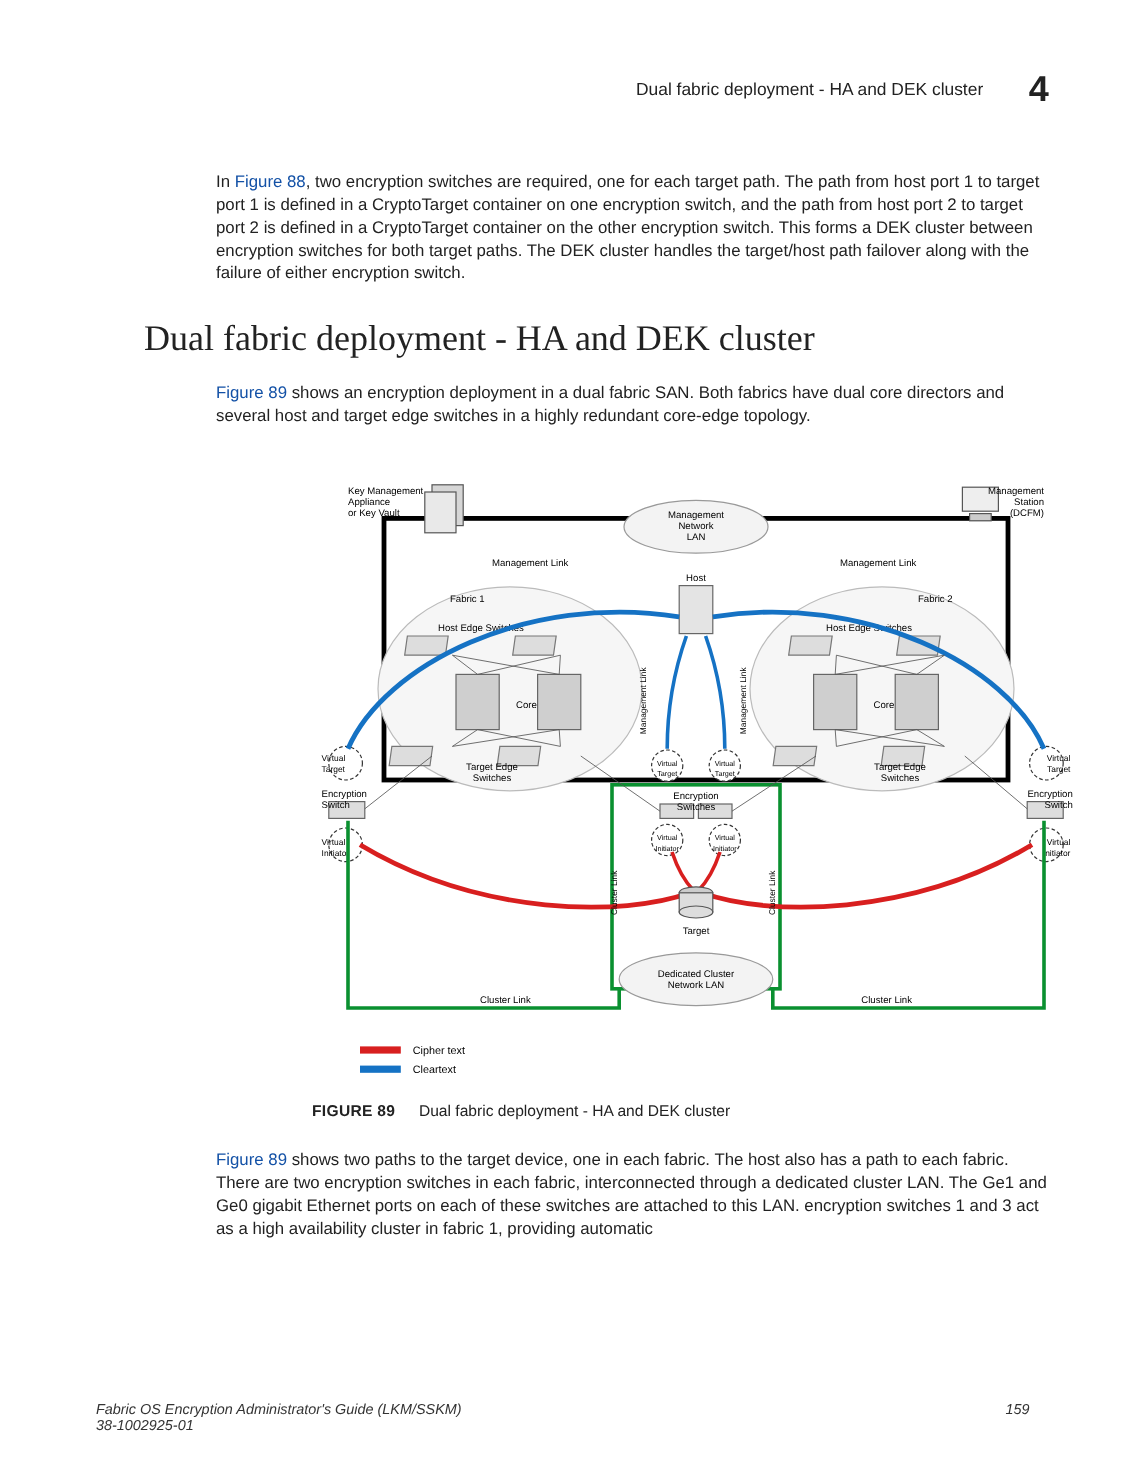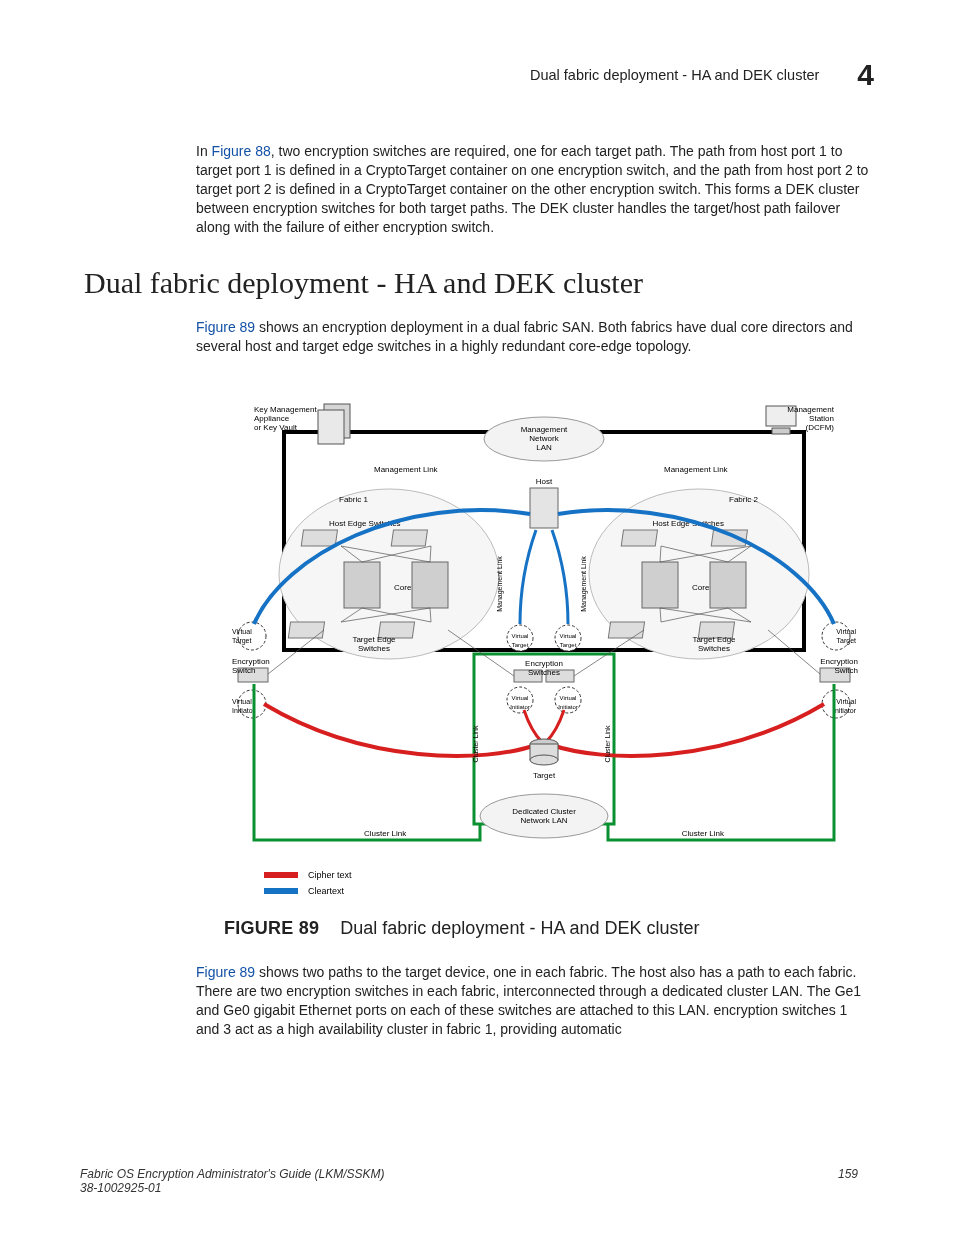--- a/index.html
+++ b/index.html
@@ -6,58 +6,58 @@
     margin: 0;
     background: #fff;
     font-family: Arial, Helvetica, sans-serif;
     color: #222;
   }
   .page {
     width: 954px;
     height: 1235px;
     position: relative;
     box-sizing: border-box;
-    padding: 58px 80px 40px 84px;
+    padding: 58px 80px 40px 120px;
   }
   .running-head {
     display: flex;
     align-items: center;
     justify-content: flex-end;
     gap: 38px;
     margin-bottom: 50px;
   }
   .running-head .title {
     font-size: 14.5px;
   }
   .running-head .chap {
     font-size: 30px;
     font-weight: bold;
   }
   .body-block {
-    margin-left: 112px;
+    margin-left: 60px;
     font-size: 14px;
     line-height: 1.35;
     margin-bottom: 28px;
   }
   .body-block .xref { color: #1351a6; }
   h1.section {
     font-family: "Times New Roman", Times, serif;
     font-weight: 400;
     font-size: 30px;
     margin: 30px 0 18px 0;
   }
   .figure-wrap {
     margin-left: 140px;
     margin-top: 10px;
     margin-bottom: 14px;
   }
   .figure-wrap svg { display: block; }
   .fig-caption {
     margin-left: 140px;
-    font-size: 18px;
+    font-size: 13px;
     margin-bottom: 24px;
   }
   .fig-caption .lbl { font-weight: bold; letter-spacing: 0.25px; margin-right: 16px; }
   .footer {
     position: absolute;
     left: 80px; right: 96px; bottom: 40px;
     display: flex;
     justify-content: space-between;
     font-style: italic;
     font-size: 12px;

